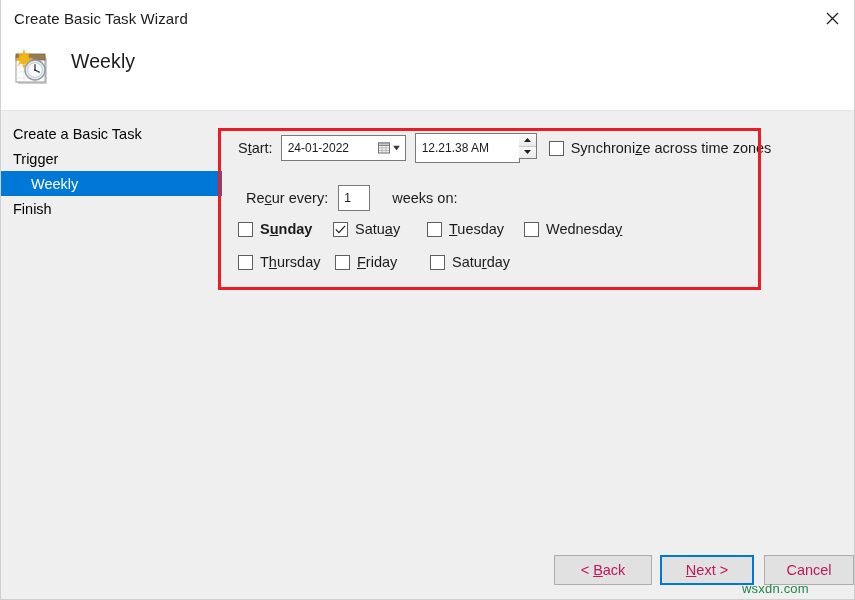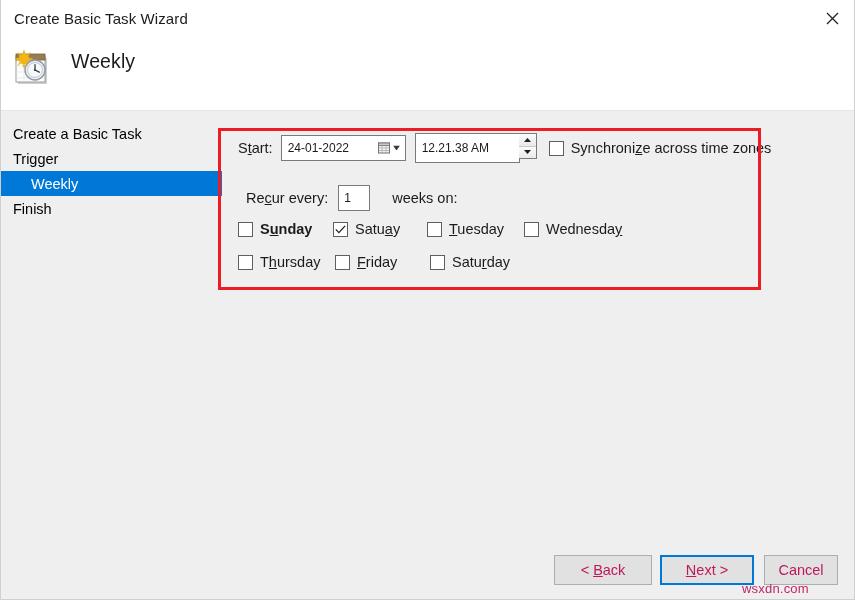--- a/index.html
+++ b/index.html
@@ -239,27 +239,27 @@
     cursor: default;
     white-space: nowrap;
   }
   .btn-back { left: 553px; width: 98px; }
   .btn-next {
     left: 659px;
     width: 94px;
     border: 2px solid #0078d7;
     background: #e1e1e1;
   }
-  .btn-cancel { left: 763px; width: 74px; }
+  .btn-cancel { left: 763px; width: 90px; }
 
   .watermark {
     position: absolute;
     left: 741px; bottom: 3px;
     font-size: 13px;
-    color: #be185d;
+    color: #15803d;
     font-family: "Liberation Sans", sans-serif;
     letter-spacing: 0.2px;
     opacity: 0.95;
   }
 </style>
 </head>
 <body>
 
 <div class="window">
 

